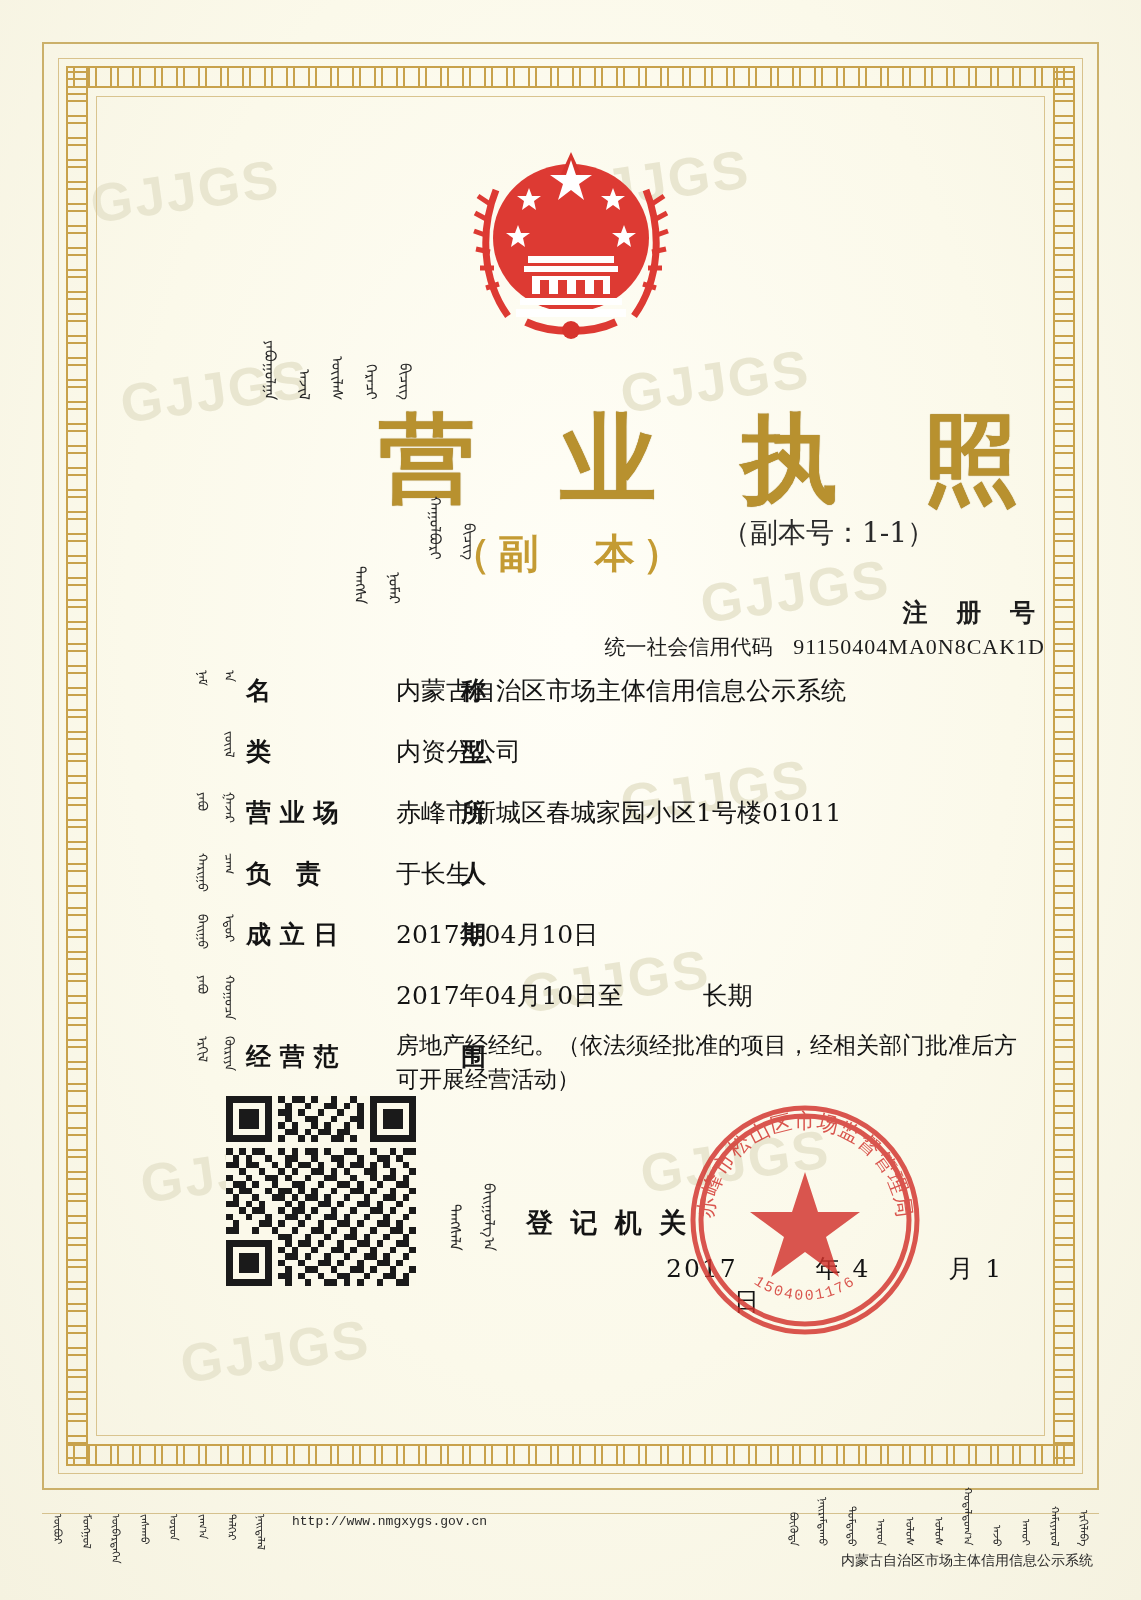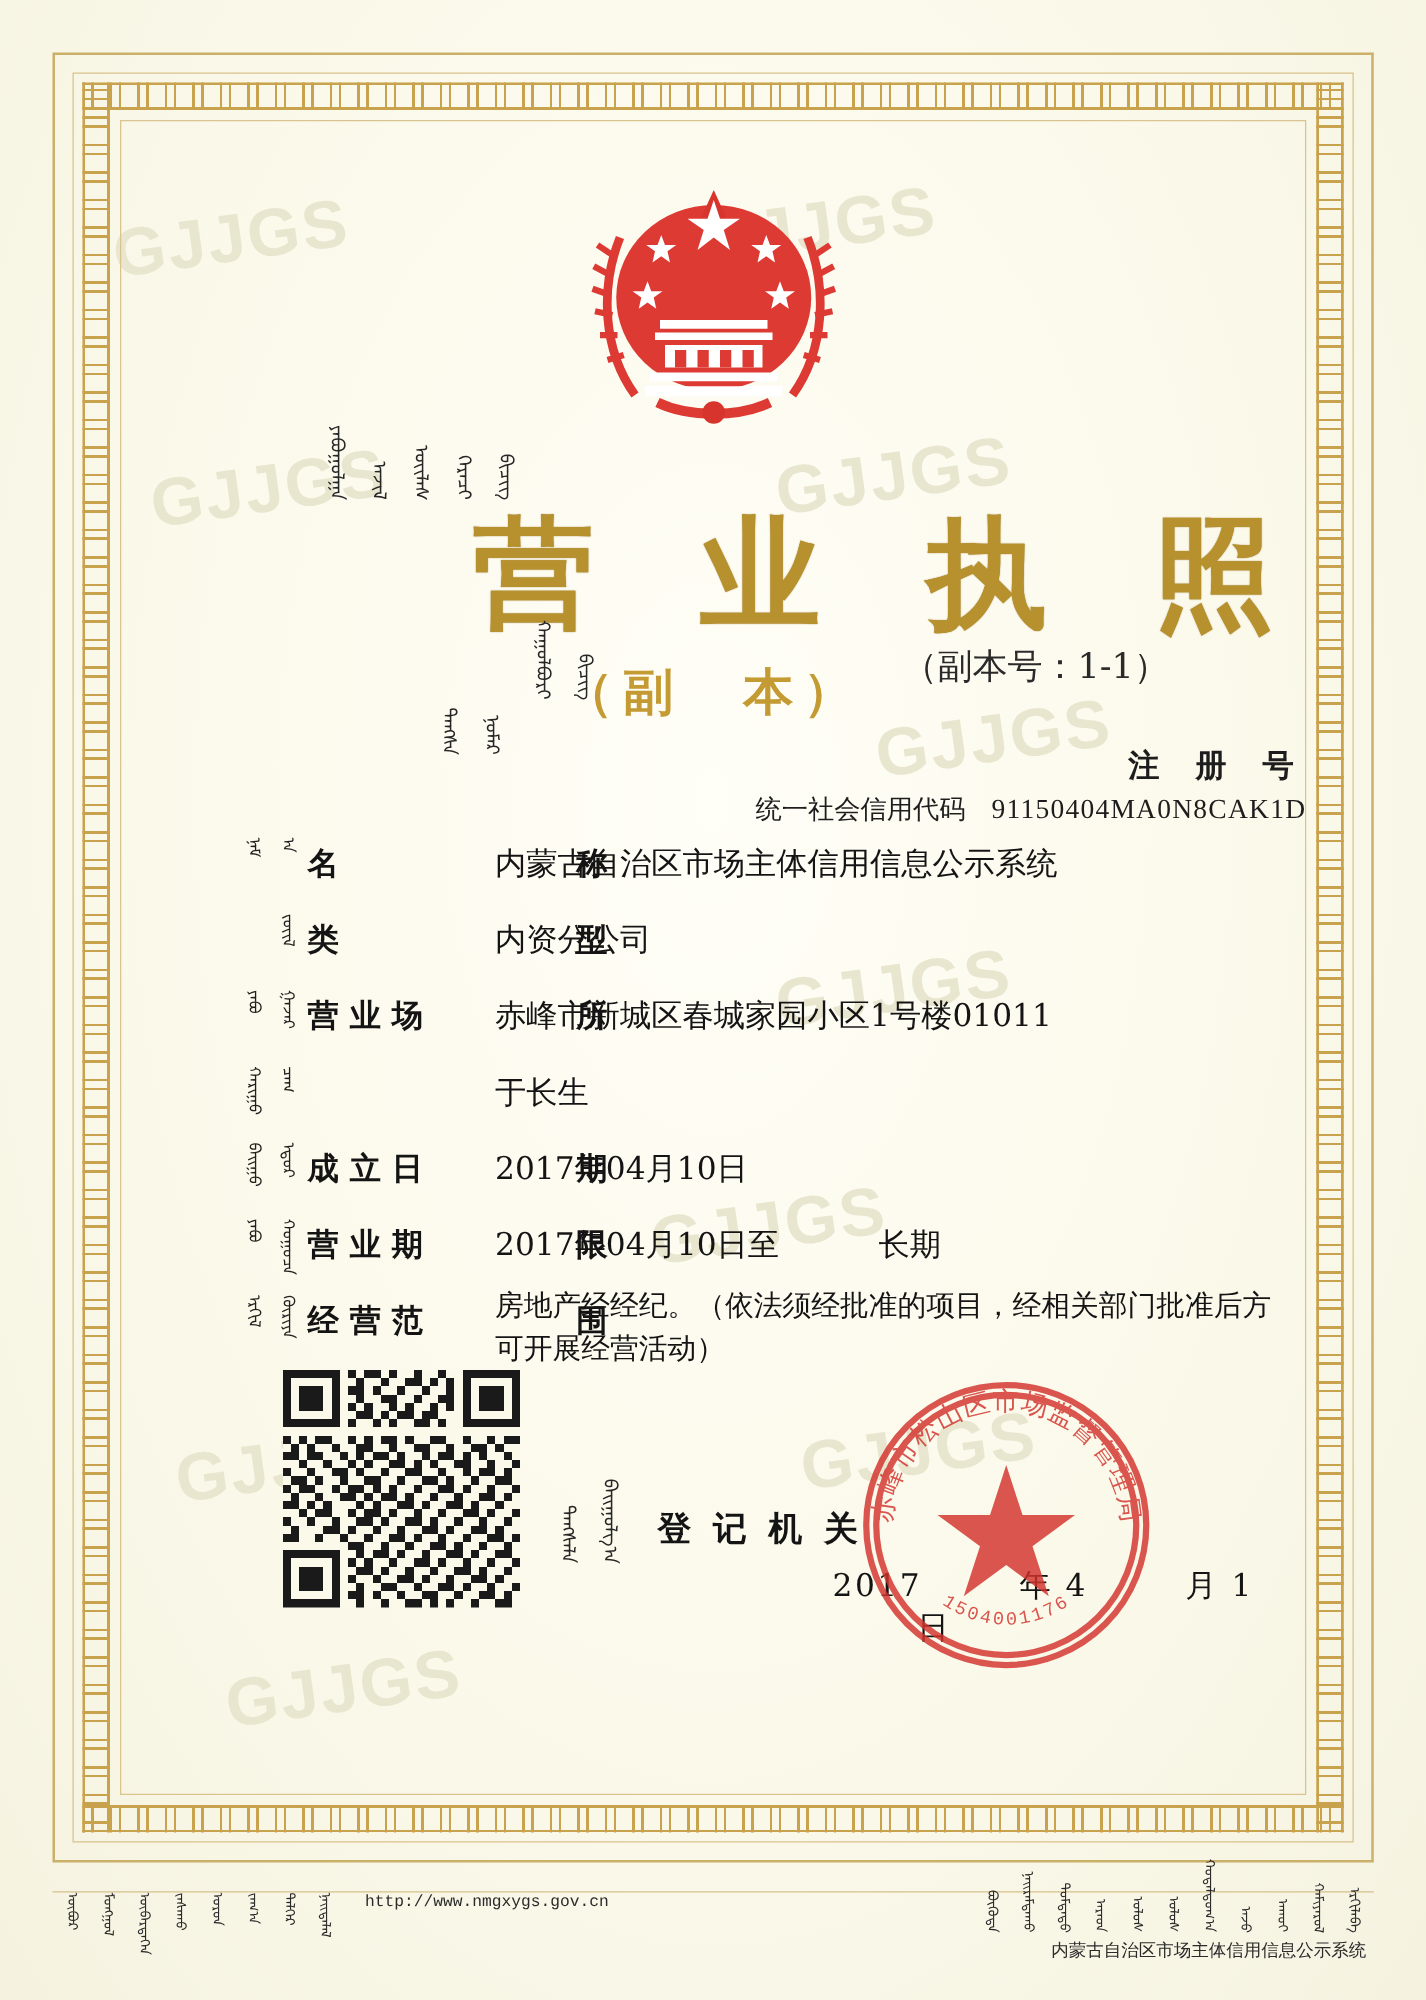--- a/index.html
+++ b/index.html
@@ -316,43 +316,43 @@
           <span>所</span>
         </div>
         <div class="value">赤峰市新城区春城家园小区1号楼01011</div>
       </div>
 
       <div class="row">
         <div class="mongcol">
           <div class="g">ᠬᠠᠷᠢᠭᠤ</div>
           <div class="g">ᠴᠠᠭ</div>
         </div>
+        <div class="label">
+          <span>负　责</span>
+          <span>人</span>
+        </div>
         <div class="value">于长生</div>
       </div>
 
       <div class="row">
         <div class="mongcol">
           <div class="g">ᠪᠠᠢᠭᠤ</div>
           <div class="g">ᠡᠳᠦᠷ</div>
         </div>
         <div class="label">
           <span>成 立 日</span>
           <span>期</span>
         </div>
         <div class="value">2017年04月10日</div>
       </div>
 
       <div class="row">
         <div class="mongcol">
           <div class="g">ᠶᠠᠪᠤ</div>
           <div class="g">ᠬᠤᠭᠤᠴᠠ</div>
-        </div>
-        <div class="label">
-          <span>营 业 期</span>
-          <span>限</span>
         </div>
         <div class="value">2017年04月10日至          长期</div>
       </div>
 
       <div class="row tall">
         <div class="mongcol">
           <div class="g">ᠡᠷᠬᠢᠯ</div>
           <div class="g">ᠬᠦᠷᠢᠶᠡ</div>
         </div>
         <div class="label">

